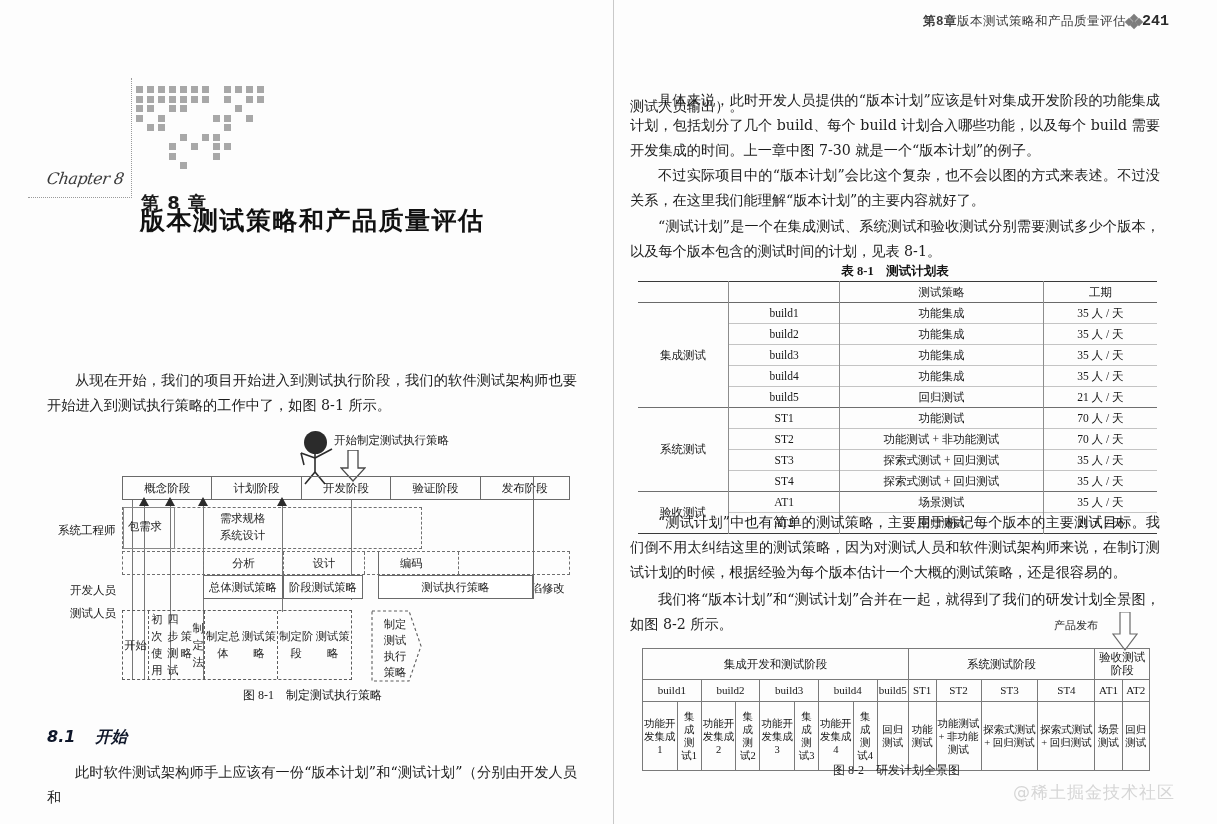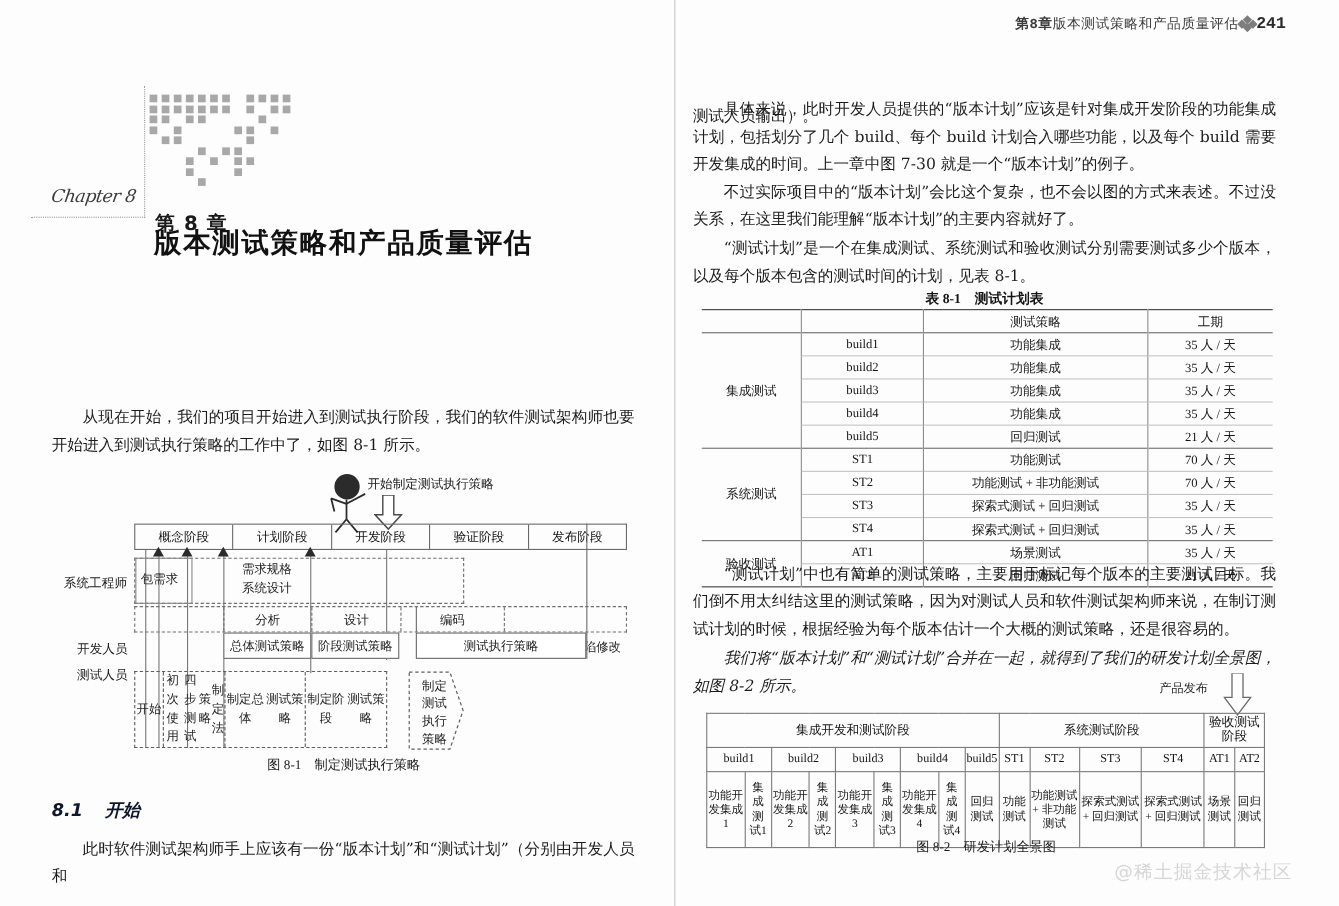--- a/index.html
+++ b/index.html
@@ -117,21 +117,21 @@
   .rhead .pg{font-weight:bold;font-size:15px;color:#2b2b2b;}
   .diamonds{position:relative;width:16px;height:13px;}
   .diamonds b{position:absolute;width:6px;height:6px;background:#7d7d7d;transform:rotate(45deg);}
 
   .rp-para{position:absolute;left:16px;width:530px;}
   .rp1{top:60px;margin-top:34px;}
   .rp2{top:88px;text-indent:28px;}
   .rp3{top:163px;text-indent:28px;}
   .rp4{top:214px;text-indent:28px;}
   .rp5{top:510px;text-indent:28px;}
-  .rp6{top:587px;text-indent:28px;font-style:italic;}
+  .rp6{top:587px;text-indent:28px;}
 
   
   .tbl-cap{position:absolute;left:16px;top:263px;width:530px;text-align:center;
     font-size:12.5px;font-weight:bold;color:#141414;}
   .tbl81{position:absolute;left:24px;top:281px;width:519px;border-collapse:collapse;
     font-size:11.5px;color:#161616;}
   .tbl81 td,.tbl81 th{border:none;padding:2.5px 4px;text-align:center;font-weight:normal;}
   .tbl81 .vline{border-left:1px solid #8d8d8d;}
   .tbl81 thead tr{border-top:1.6px solid #3a3a3a;border-bottom:1.1px solid #6a6a6a;}
   .tbl81 tbody tr{border-bottom:1px solid #c4c4c4;}

